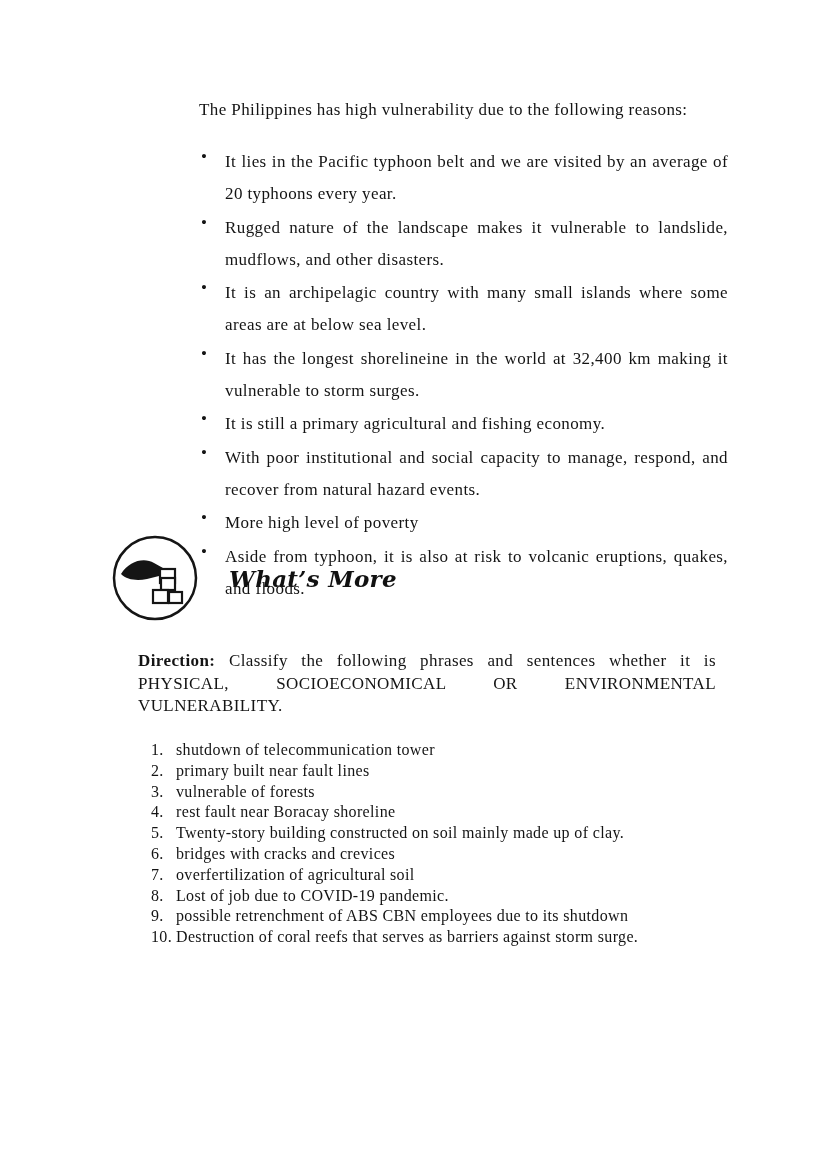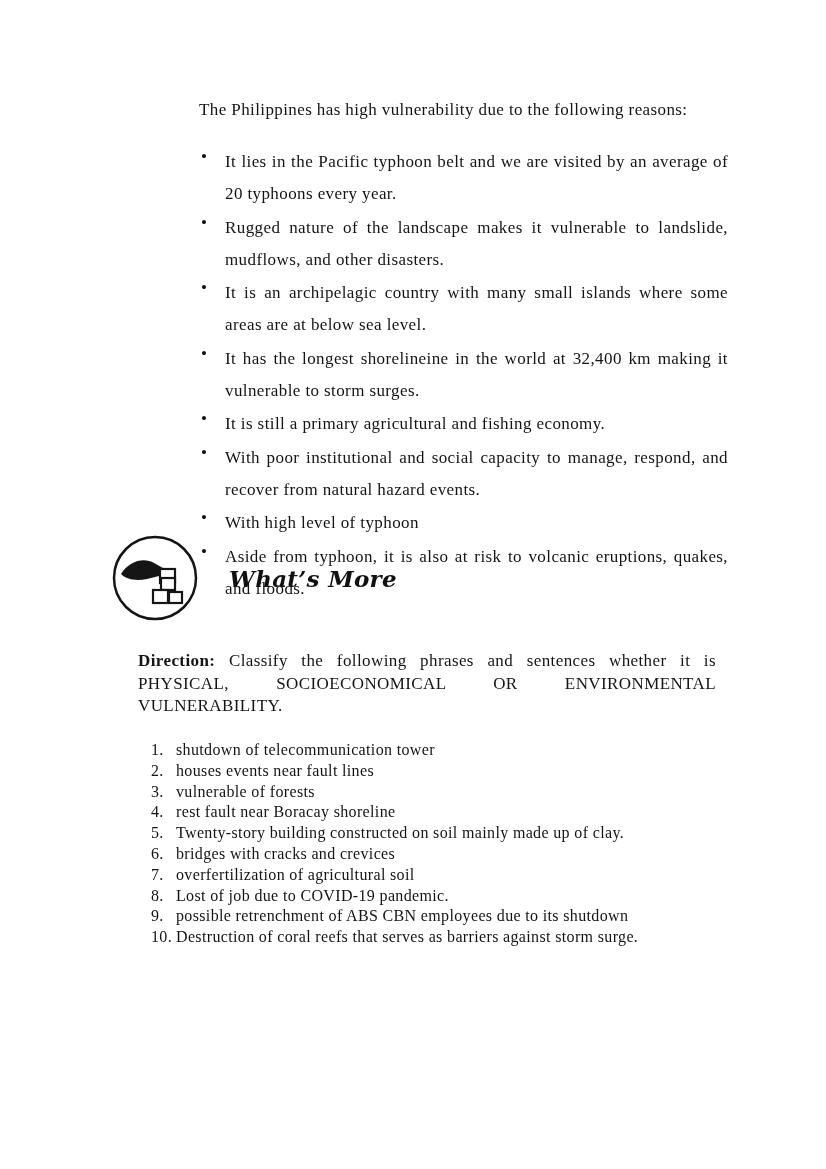--- a/index.html
+++ b/index.html
@@ -156,21 +156,21 @@
         <span class="bullet-text">It is still a primary agricultural and fishing economy.</span>
       </div>
 
       <div class="bullet-item">
         <span class="bullet-marker">•</span>
         <span class="bullet-text">With poor institutional and social capacity to manage, respond, and recover from natural hazard events.</span>
       </div>
 
       <div class="bullet-item">
         <span class="bullet-marker">•</span>
-        <span class="bullet-text">With high level of typhoon</span>
+        <span class="bullet-text">More high level of poverty</span>
       </div>
 
       <div class="bullet-item">
         <span class="bullet-marker">•</span>
         <span class="bullet-text">Aside from typhoon, it is also at risk to volcanic eruptions, quakes, and floods.</span>
       </div>
     </div>
 
   <div class="section-header">
     <span>
@@ -190,21 +190,21 @@
 
   <div class="numlist">
 
       <div class="num-item">
         <span class="num">1.</span>
         <span class="txt">shutdown of telecommunication tower</span>
       </div>
 
       <div class="num-item">
         <span class="num">2.</span>
-        <span class="txt">houses events near fault lines</span>
+        <span class="txt">primary built near fault lines</span>
       </div>
 
       <div class="num-item">
         <span class="num">3.</span>
         <span class="txt">vulnerable of forests</span>
       </div>
 
       <div class="num-item">
         <span class="num">4.</span>
         <span class="txt">rest fault near Boracay shoreline</span>

